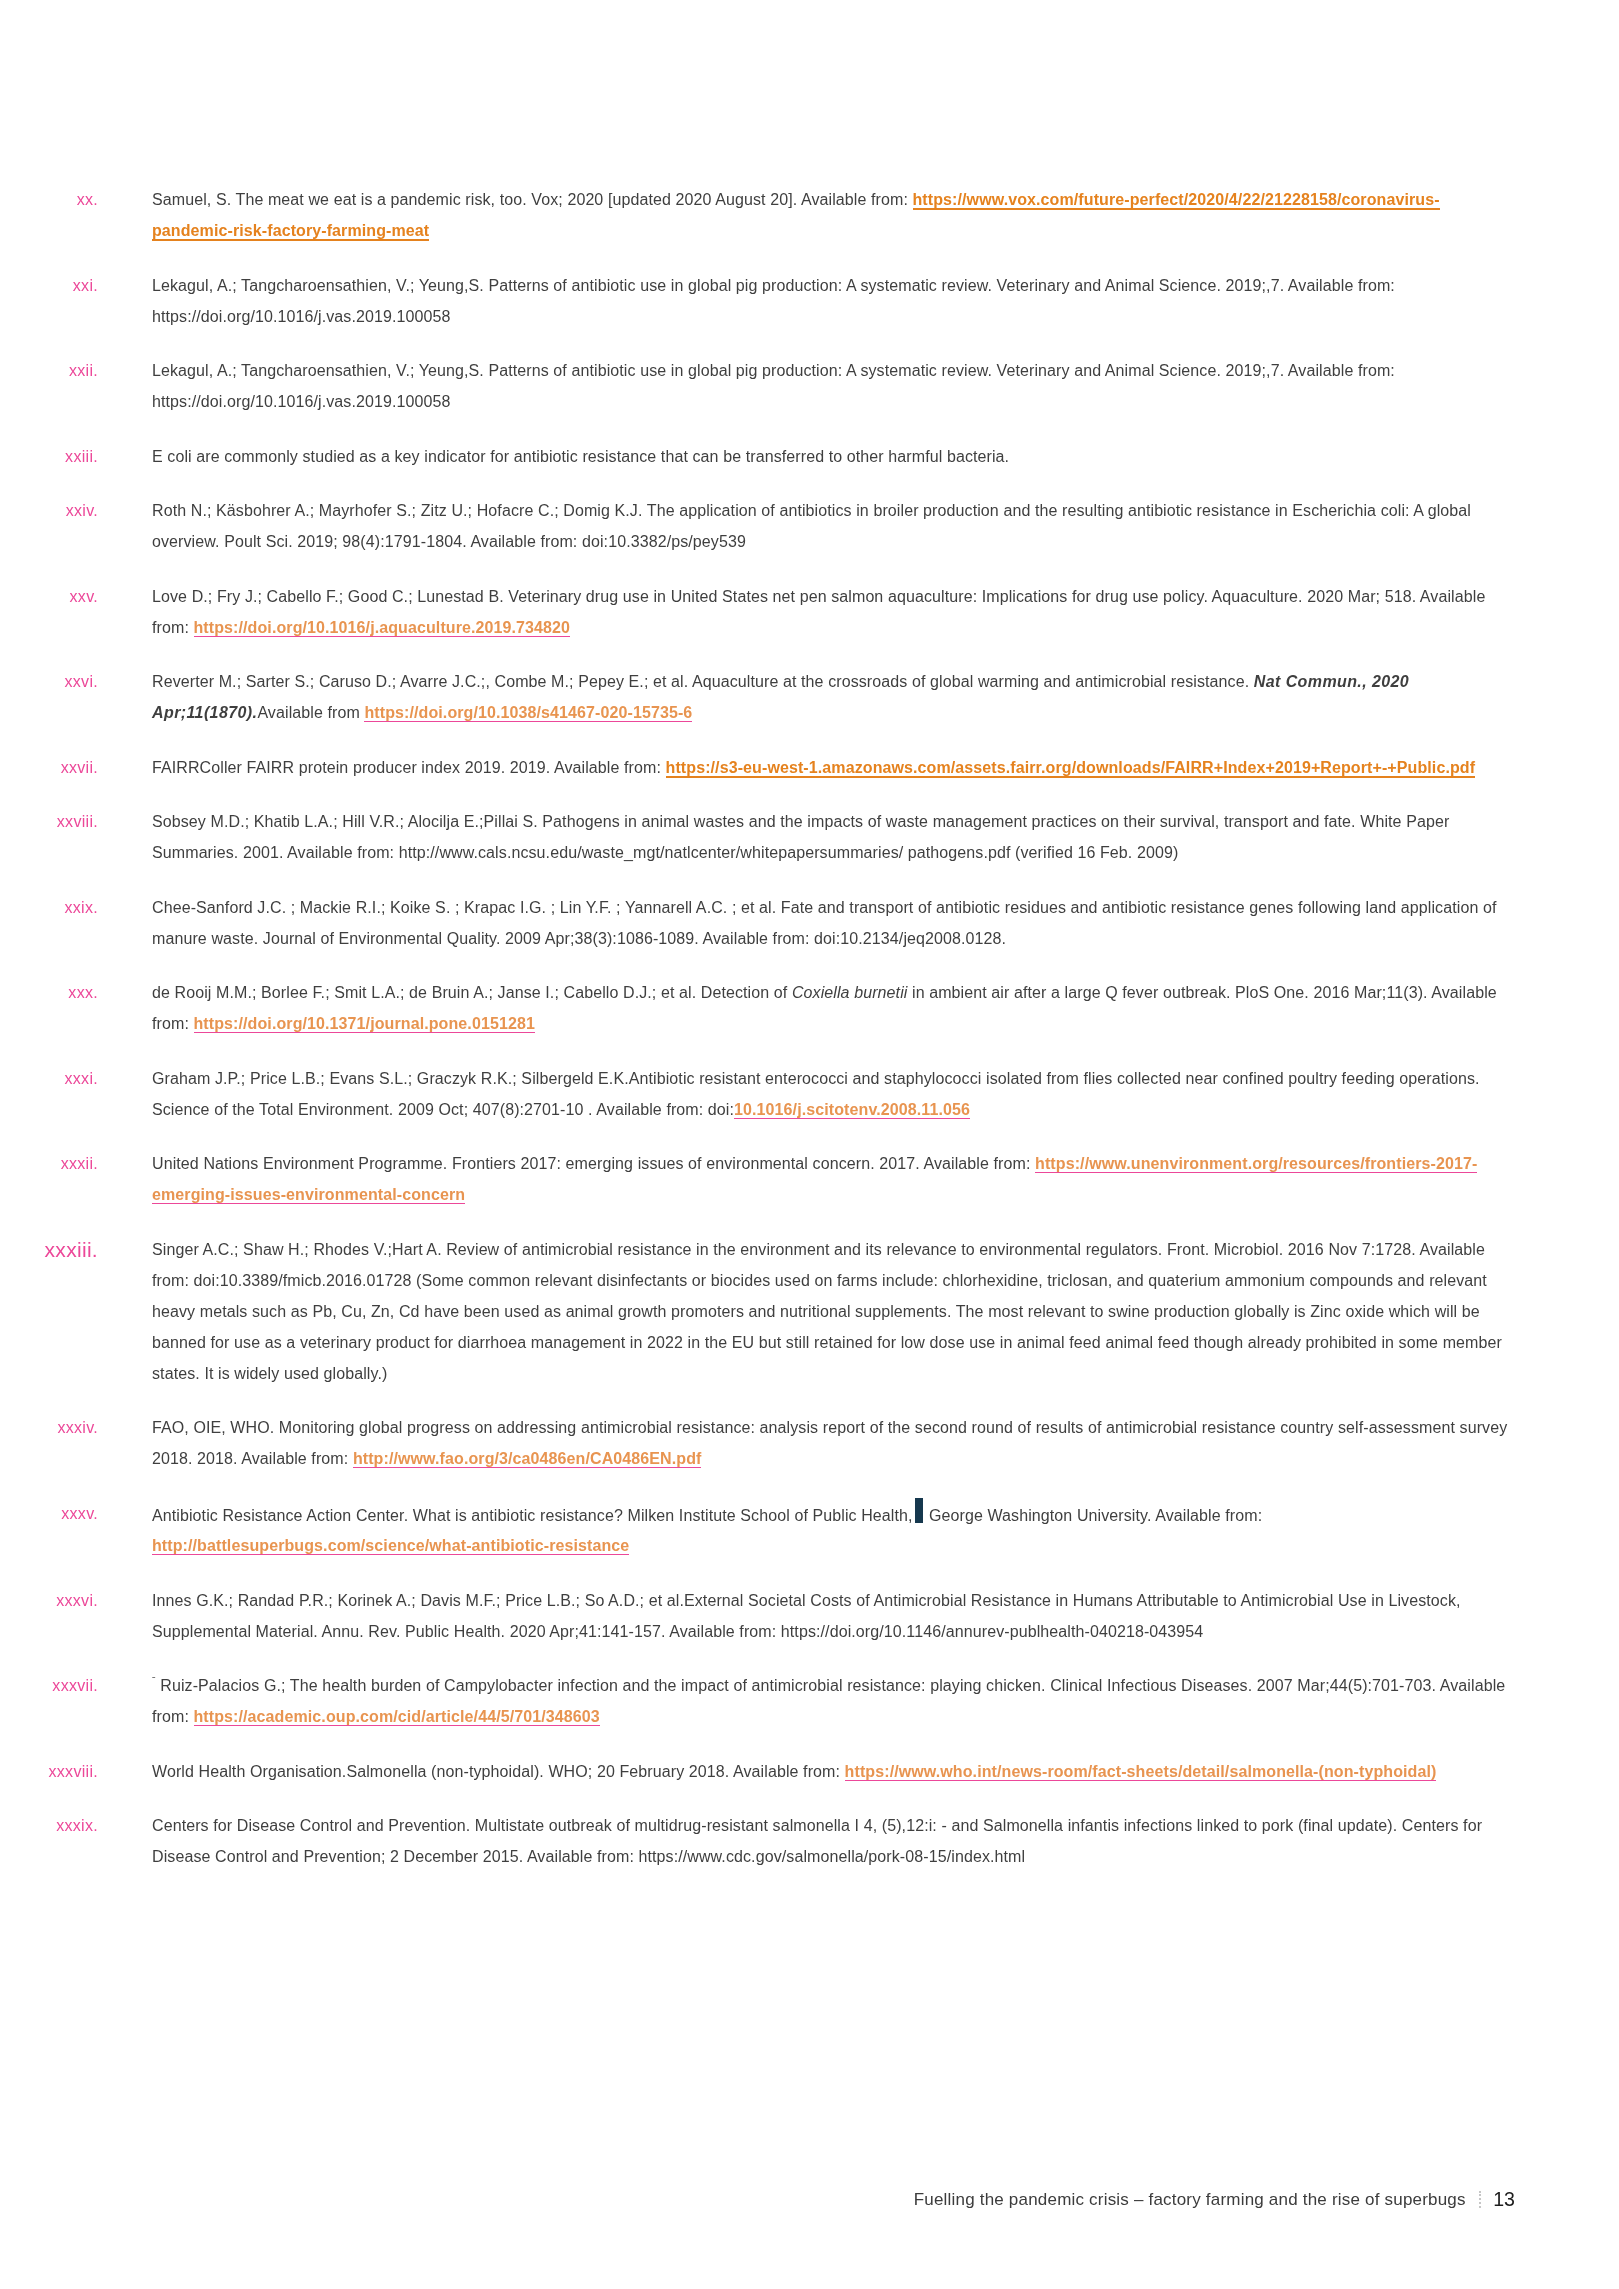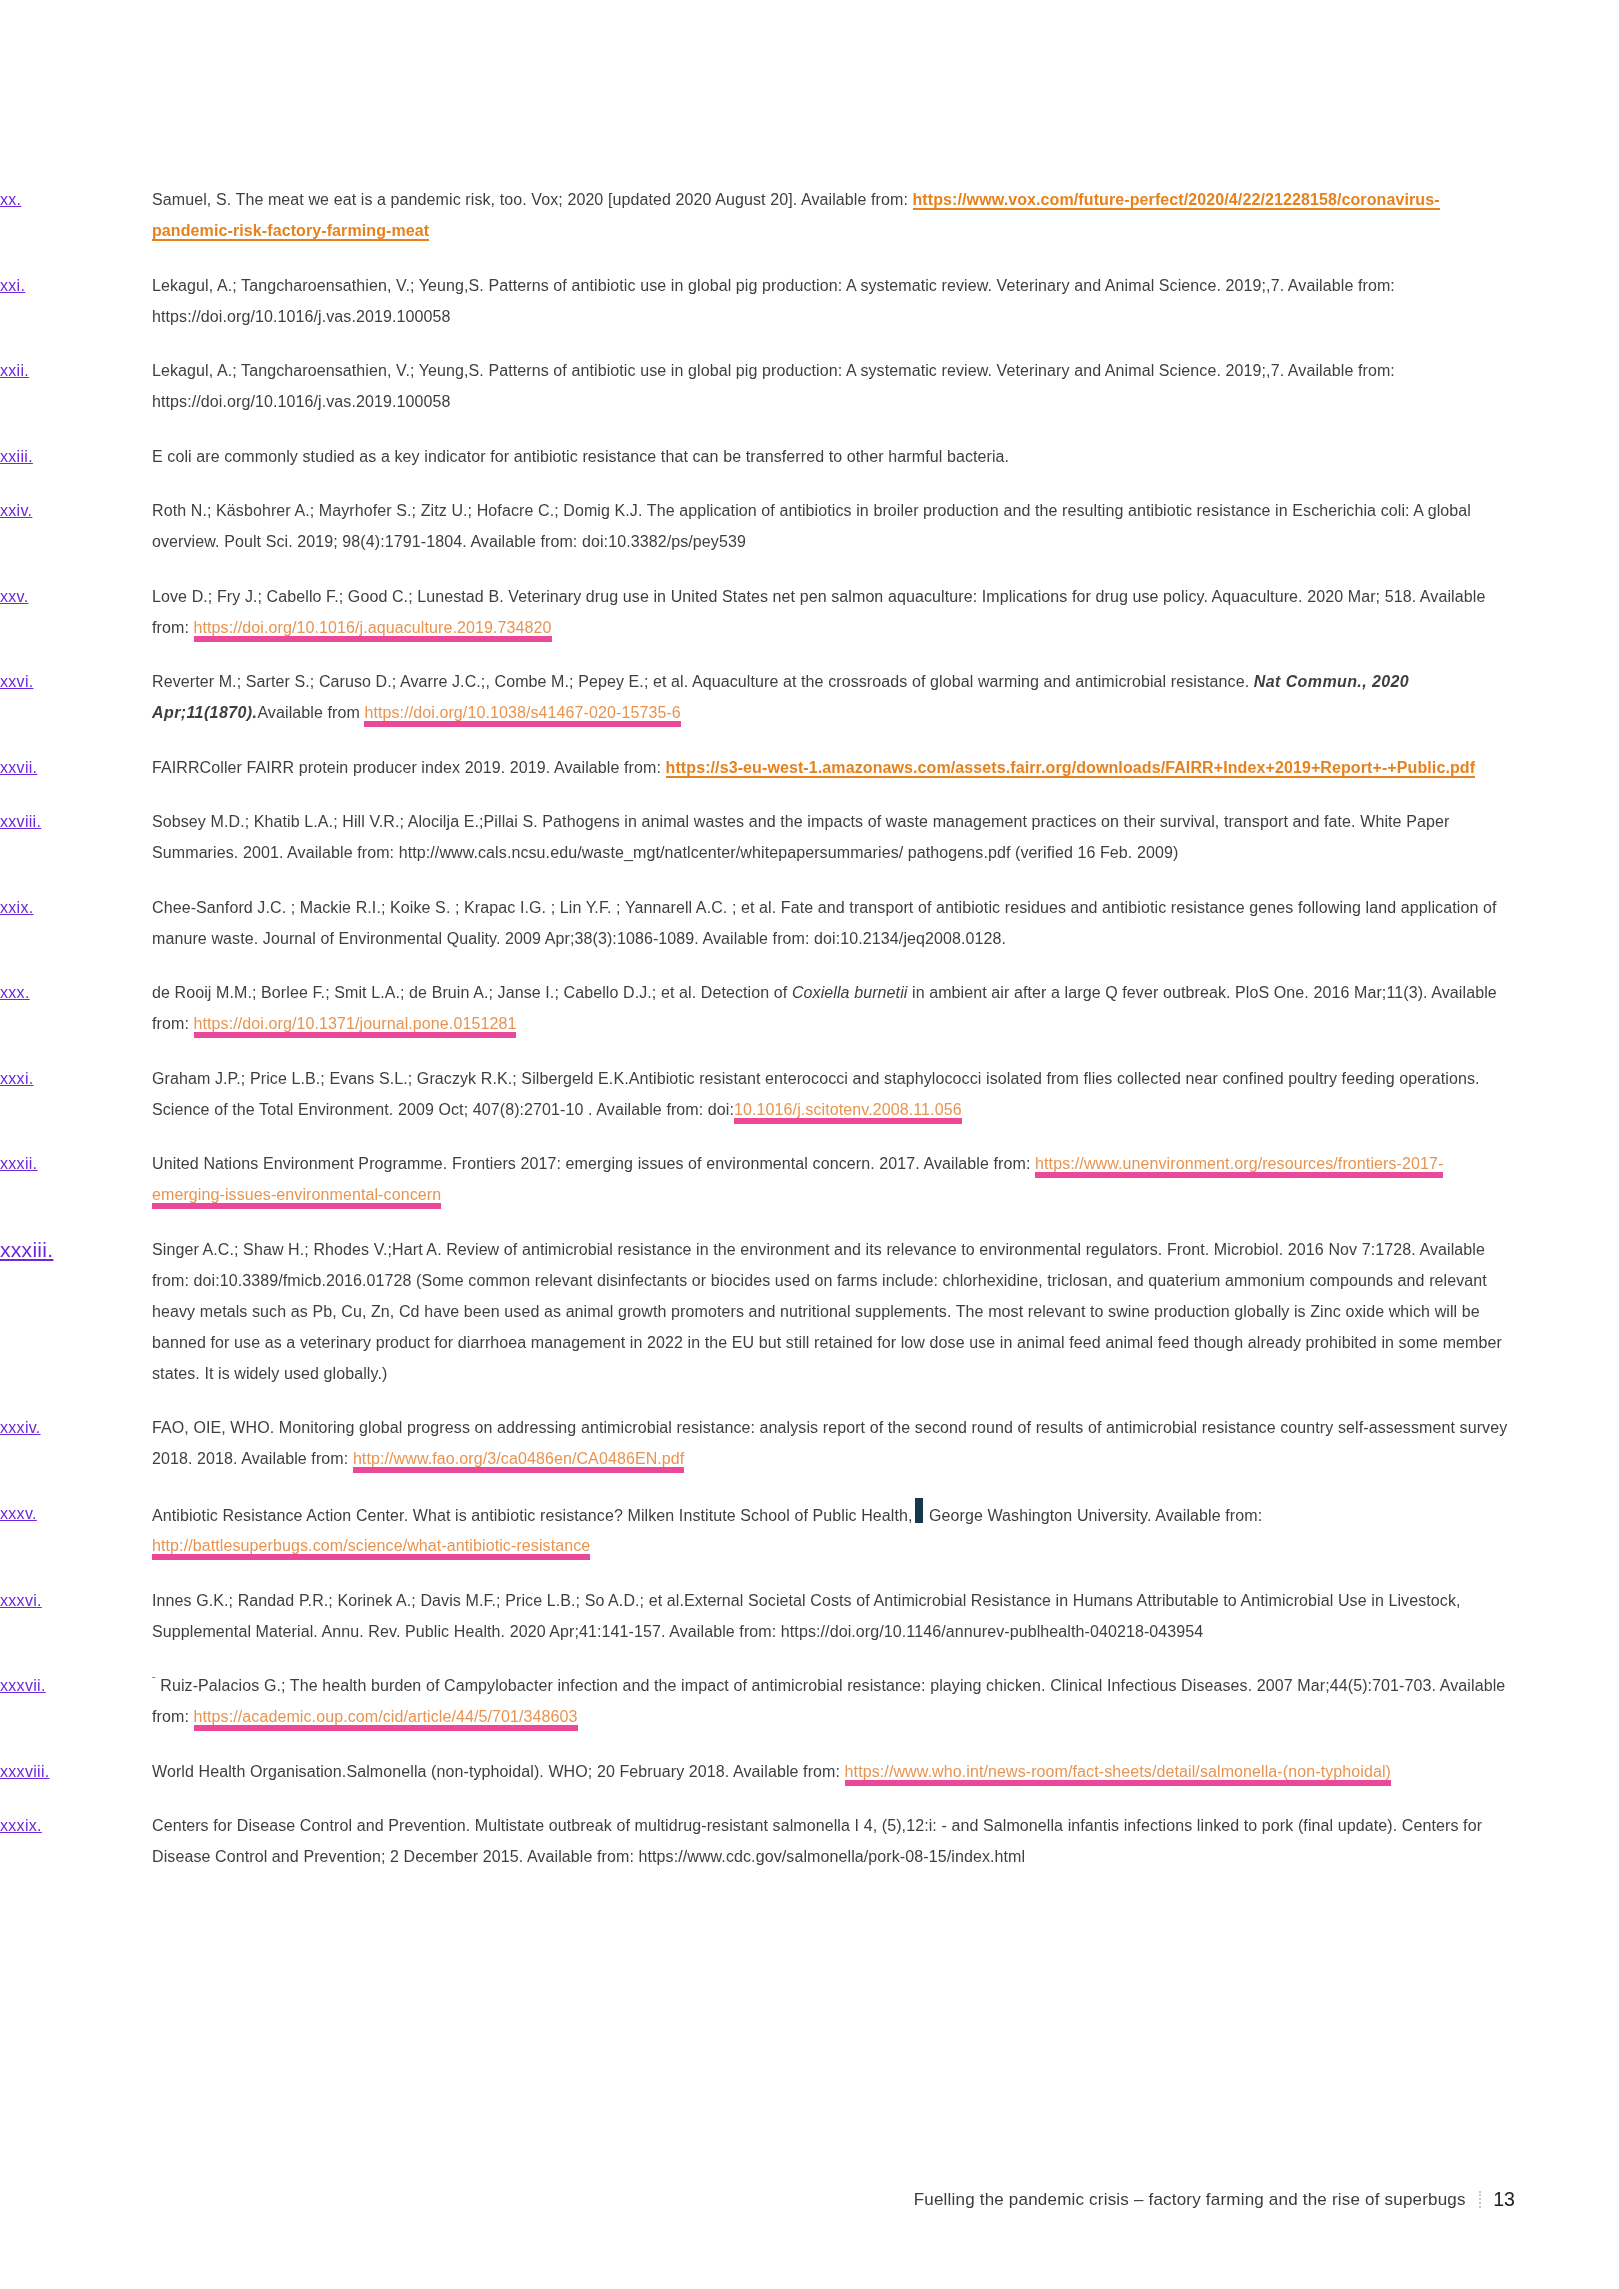--- a/index.html
+++ b/index.html
@@ -6,37 +6,37 @@
   body{
     width:1619px;height:2290px;position:relative;overflow:hidden;
     font-family:"Liberation Sans","DejaVu Sans",sans-serif;
     color:#3f3f3f;
     -webkit-font-smoothing:antialiased;
   }
   .page{position:absolute;inset:0;background:#ffffff;}
   .ref-list{position:absolute;top:184px;left:0;width:1619px;}
   .ref-row{display:flex;margin-bottom:23.5px;}
   .ref-num{
-    flex:none;width:98px;
-    font-size:16px;line-height:31px;color:#6d28d9;
+    flex:none;width:98px;text-align:right;
+    font-size:16px;line-height:31px;color:#ec4899;
     letter-spacing:0.3px;
-    text-decoration:underline;
   }
   .ref-num.big{font-size:21px;line-height:31px;}
   .ref-text{
     margin-left:54px;width:1360px;
     font-size:16px;line-height:31px;color:#3f3f3f;
     letter-spacing:0.1px;word-break:break-word;
   }
   .seg{font-style:normal;font-weight:normal;}
   .it{font-style:italic;}
   .bi{font-style:italic;font-weight:bold;letter-spacing:0.4px;}
   .lnk{
-    color:#e89450;border-bottom:6px solid #ec4899;
+    color:#e89450;border-bottom:1px solid #ec4899;
     cursor:pointer;
+    font-weight:bold;
   }
   .lnk-bold{font-weight:bold;color:#e5821e;border-bottom:2px solid #e5821e;}
   .sup{vertical-align:super;font-size:10.8px;line-height:0;}
   .cursor{
     display:inline-block;width:8.8px;height:25.5px;background:#16384e;
     vertical-align:text-bottom;margin:0 1px 0 2px;
   }
   .footer{
     position:absolute;right:104px;top:2188px;
     display:flex;align-items:center;margin-left:28px;

